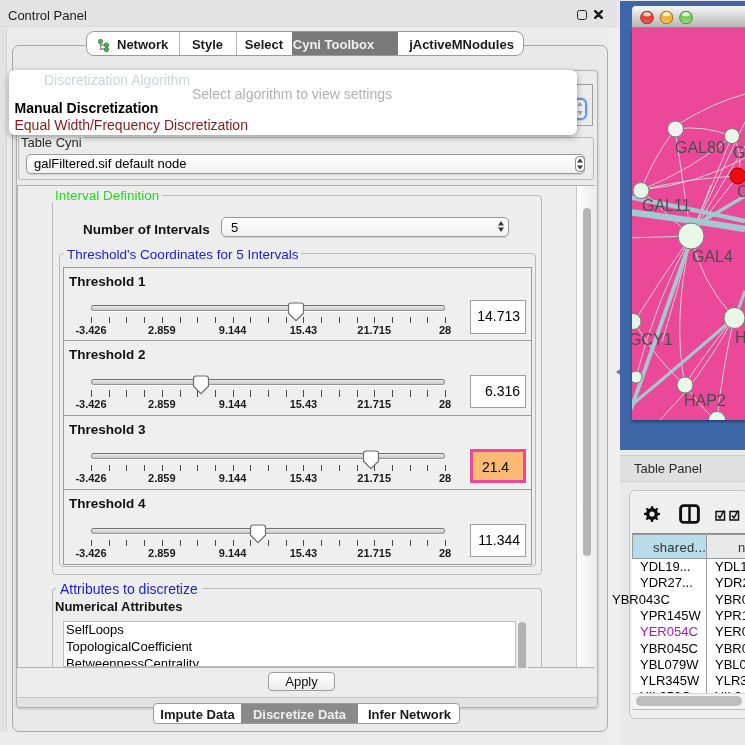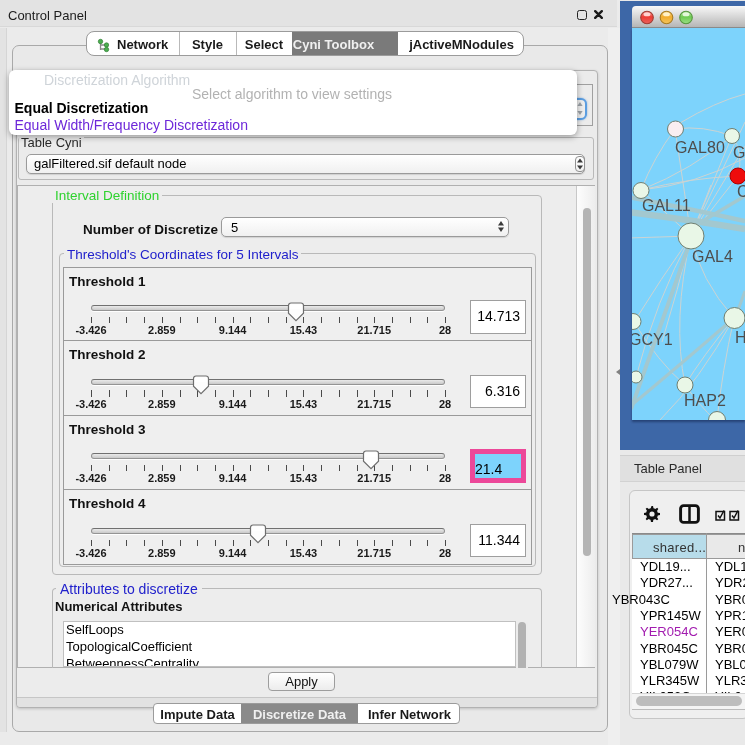--- a/index.html
+++ b/index.html
@@ -65,21 +65,21 @@
   </svg>
 
   <div class="abs" style="left:16.5px;top:185px;width:578.5px;height:483px;background:#ededed;border:1px solid #b0b0b0;"></div>
 
   <div class="abs" style="left:576px;top:186px;width:18.5px;height:481px;background:linear-gradient(90deg,#fdfdfd,#ededed);border-left:1px solid #c8c8c8;"></div>
   <div class="abs" style="left:582.5px;top:208px;width:8.5px;height:348px;background:#b4b4b4;border-radius:5px;"></div>
 
   <div class="abs" style="left:52px;top:195px;width:490px;height:380px;border:1px solid #b9b9b9;border-radius:4px;"></div>
   <div class="abs" style="left:52px;top:188px;background:#ededed;padding:0 3px;font-size:13.5px;color:#2ed22e;">Interval Definition</div>
 
-  <div class="abs" style="left:83px;top:222px;font-size:13.5px;font-weight:bold;color:#111;">Number of Discretize</div>
+  <div class="abs" style="left:83px;top:222px;font-size:13.5px;font-weight:bold;color:#111;">Number of Intervals</div>
   <div class="abs" style="left:221px;top:216.5px;width:288px;height:20.5px;background:linear-gradient(#ffffff,#f0f0f0);border:1px solid #9a9a9a;border-radius:5px;box-shadow:0 1px 1px rgba(0,0,0,0.12);"></div>
   <div class="abs" style="left:231px;top:220px;font-size:13px;color:#000;">5</div>
   <svg class="abs" style="left:498px;top:221px;" width="6" height="11" viewBox="0 0 6 11">
     <path d="M3 0 L6 4.5 H0 Z" fill="#3a3a3a"></path>
       <path d="M3 11 L0 6.5 H6 Z" fill="#3a3a3a"></path>
   </svg>
 
   <div class="abs" style="left:59px;top:253px;width:477px;height:314px;border:1px solid #b9b9b9;border-radius:4px;"></div>
   <div class="abs" style="left:64px;top:247px;background:#ededed;padding:0 3px;font-size:13.5px;color:#2121cc;">Threshold's Coordinates for 5 Intervals</div>
 
@@ -183,21 +183,21 @@
         <path d="M4 1 H14 a2.5 2.5 0 0 1 2.5 2.5 V11.2 L9 18.6 L1.5 11.2 V3.5 A2.5 2.5 0 0 1 4 1 Z" fill="#fdfdfd" stroke="#6e6e6e" stroke-width="1.2"></path>
         <path d="M3 3 H15 V7 H3 Z" fill="#ffffff" opacity="0.7"></path>
       </svg>
       <div class="abs" style="left:2px;top:56.5px;width:50px;text-align:center;font-size:11px;font-weight:bold;color:#1a1a1a;">-3.426</div>
       <div class="abs" style="left:72.8px;top:56.5px;width:50px;text-align:center;font-size:11px;font-weight:bold;color:#1a1a1a;">2.859</div>
       <div class="abs" style="left:143.6px;top:56.5px;width:50px;text-align:center;font-size:11px;font-weight:bold;color:#1a1a1a;">9.144</div>
       <div class="abs" style="left:214.39999999999998px;top:56.5px;width:50px;text-align:center;font-size:11px;font-weight:bold;color:#1a1a1a;">15.43</div>
       <div class="abs" style="left:285.2px;top:56.5px;width:50px;text-align:center;font-size:11px;font-weight:bold;color:#1a1a1a;">21.715</div>
       <div class="abs" style="left:356px;top:56.5px;width:50px;text-align:center;font-size:11px;font-weight:bold;color:#1a1a1a;">28</div>
     </div>
-    <div class="abs" style="left:470px;top:449.2px;width:56px;height:33.5px;background:#7dd3fc;border:5px solid #ec4899;font-size:14px;color:#000;text-align:left;line-height:31px;padding-right:5px;">21.4</div>
+    <div class="abs" style="left:470px;top:449.2px;width:56px;height:33.5px;background:#fdba74;border:3px solid #ec4899;font-size:14px;color:#000;text-align:center;line-height:31px;padding-right:5px;">21.4</div>
     <div class="abs" style="left:63px;top:490.3px;width:469px;height:74.6px;background:#efefef;border:1px solid #9a9a9a;border-top:none;">
       <div class="abs" style="left:5px;top:6px;font-size:13.5px;font-weight:bold;color:#111;">Threshold 4</div>
       <div class="abs" style="left:27px;top:37.5px;width:354px;height:6px;background:linear-gradient(#eaeaea,#c9c9c9);border-top:1px solid #707070;border-bottom:1px solid #949494;border-left:1px solid #909090;border-right:1px solid #909090;border-radius:3px;box-shadow:0 1px 0 rgba(255,255,255,0.9);"></div>
       <div class="abs" style="left:27px;top:49.3px;width:1px;height:6.5px;background:#4a4a4a;"></div>
       <div class="abs" style="left:44.7px;top:49.3px;width:1px;height:6.5px;background:#4a4a4a;"></div>
       <div class="abs" style="left:62.4px;top:49.3px;width:1px;height:6.5px;background:#4a4a4a;"></div>
       <div class="abs" style="left:80.1px;top:49.3px;width:1px;height:6.5px;background:#4a4a4a;"></div>
       <div class="abs" style="left:97.8px;top:49.3px;width:1px;height:6.5px;background:#4a4a4a;"></div>
       <div class="abs" style="left:115.5px;top:49.3px;width:1px;height:6.5px;background:#4a4a4a;"></div>
       <div class="abs" style="left:133.2px;top:49.3px;width:1px;height:6.5px;background:#4a4a4a;"></div>
@@ -247,22 +247,22 @@
   <div class="abs" style="left:153px;top:703px;width:307px;height:21px;background:#fff;border:1px solid #9b9b9b;border-radius:4px;overflow:hidden;">
     <div class="abs" style="left:87px;top:-1px;width:117px;height:23px;background:#8a8a8a;"></div>
     <div class="abs" style="left:0px;top:3px;width:87px;text-align:center;font-size:13px;font-weight:bold;color:#1a1a1a;">Impute Data</div>
     <div class="abs" style="left:87px;top:3px;width:117px;text-align:center;font-size:13px;font-weight:bold;color:#f0f0f0;">Discretize Data</div>
     <div class="abs" style="left:204px;top:3px;width:103px;text-align:center;font-size:13px;font-weight:bold;color:#1a1a1a;">Infer Network</div>
   </div>
 
   <div class="abs" style="left:9px;top:70px;width:568px;height:65px;background:#fff;border-radius:6px;box-shadow:0 2px 6px rgba(0,0,0,0.35);"></div>
   <div class="abs" style="left:24px;top:72px;font-size:14px;color:#cfd4d9;margin-left:20px;">Discretization Algorithm</div>
   <div class="abs" style="left:192px;top:86px;font-size:14px;color:#b2b2b2;">Select algorithm to view settings</div>
-  <div class="abs" style="left:14.5px;top:99.5px;font-size:14px;font-weight:bold;color:#000;">Equal Discretization</div>
-  <div class="abs" style="left:14.5px;top:116.5px;font-size:14px;color:#6d28d9;">Equal Width/Frequency Discretization</div>
+  <div class="abs" style="left:14.5px;top:99.5px;font-size:14px;font-weight:bold;color:#000;">Manual Discretization</div>
+  <div class="abs" style="left:14.5px;top:116.5px;font-size:14px;color:#7f1d1d;">Equal Width/Frequency Discretization</div>
 </div>
 
 <div class="abs" style="left:615.5px;top:369px;width:0;height:0;border-top:3px solid transparent;border-bottom:3px solid transparent;border-right:4.5px solid #808080;"></div>
 
 <div class="abs" style="left:620px;top:1px;width:125px;height:449px;background:#3d67a7;"></div>
 <div class="abs" style="left:632px;top:6px;width:113px;height:22px;background:linear-gradient(#f8f8f8,#b6b6b6);border-top-left-radius:4px;border-bottom:1px solid #8a8a8a;"></div>
 <svg class="abs" style="left:638px;top:9px;" width="60" height="17" viewBox="0 0 60 17">
   <defs>
     <linearGradient id="lgr" x1="0" y1="0" x2="0" y2="1">
       <stop offset="0" stop-color="#f8a9a4"></stop>
@@ -281,21 +281,21 @@
     </linearGradient>
   </defs>
   <circle cx="9" cy="8.5" r="6.3" fill="url(#lgr)" stroke="#a03c33" stroke-width="1.1"></circle>
   <ellipse cx="9" cy="5.4" rx="3.4" ry="1.9" fill="#ffd9d6" opacity="0.95"></ellipse>
   <circle cx="28.5" cy="8.5" r="6.3" fill="url(#lgy)" stroke="#a97c22" stroke-width="1.1"></circle>
   <ellipse cx="28.5" cy="5.4" rx="3.4" ry="1.9" fill="#fff3cf" opacity="0.95"></ellipse>
   <circle cx="48" cy="8.5" r="6.3" fill="url(#lgg)" stroke="#56953f" stroke-width="1.1"></circle>
   <ellipse cx="48" cy="5.4" rx="3.4" ry="1.9" fill="#e8fadf" opacity="0.95"></ellipse>
 </svg>
 
-<div class="abs" style="left:632px;top:28px;width:113px;height:392px;background:#7dd3fc;overflow:hidden;box-shadow:0 2px 2px rgba(10,25,60,0.45);">
+<div class="abs" style="left:632px;top:28px;width:113px;height:392px;background:#ec4899;overflow:hidden;box-shadow:0 2px 2px rgba(10,25,60,0.45);">
   <svg width="113" height="392" viewBox="632 28 113 392">
     <g fill="none" stroke="#ccd3d3" stroke-width="1">
       <path d="M680 123 Q 715 102 745 94"></path>
       <path d="M675 129 Q 703 125 732 136"></path>
       <path d="M675 129 L 691 236"></path>
       <path d="M641 190 Q 654 157 675 129"></path>
       <path d="M641 190 Q 690 178 738 176"></path>
       <path d="M641 190 Q 695 185 745 158"></path>
       <path d="M641 190 Q 693 169 732 136"></path>
       <path d="M641 190 L 691 236"></path>

